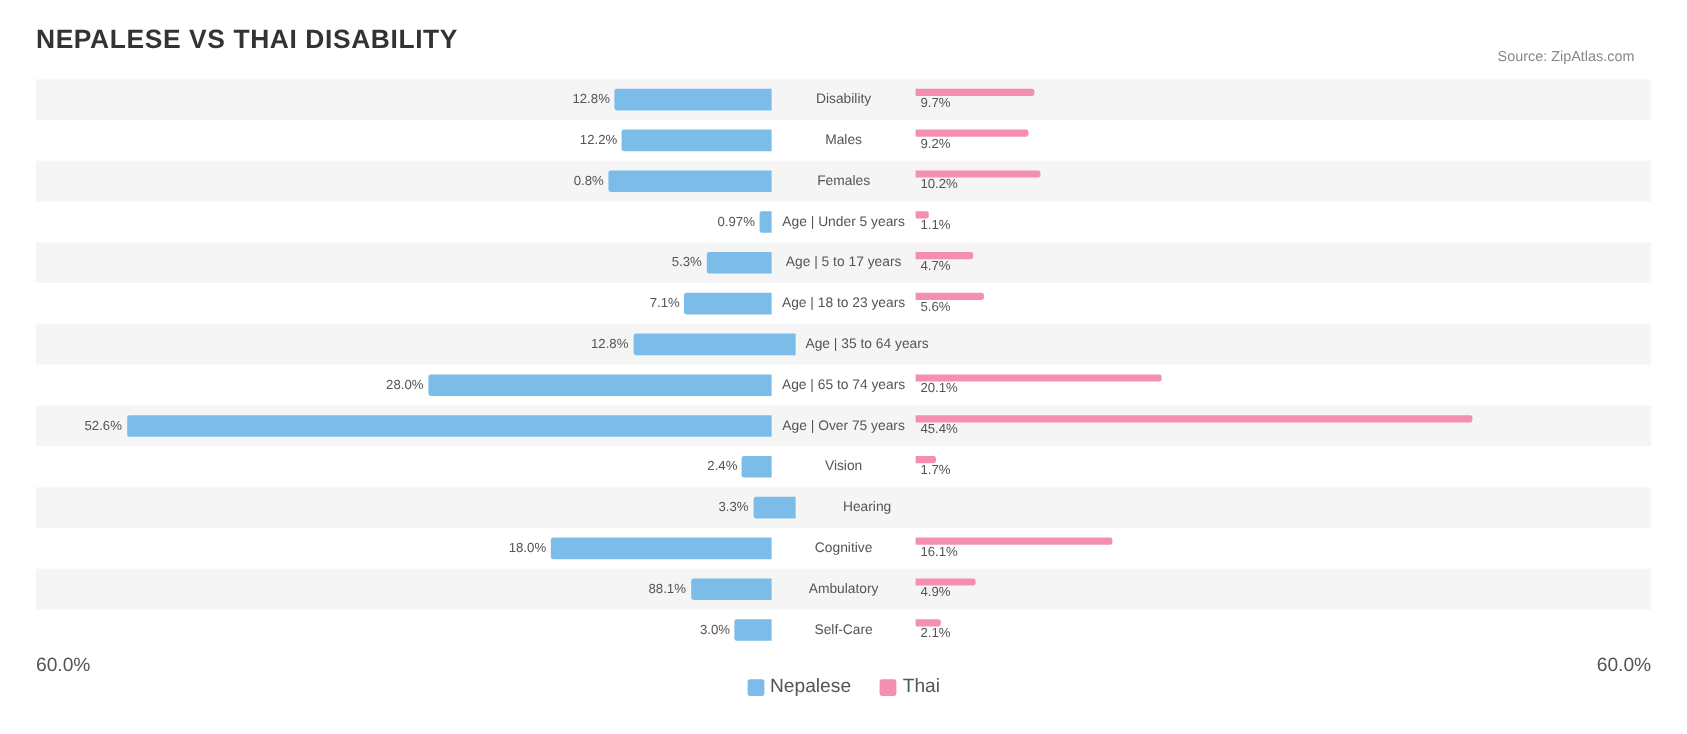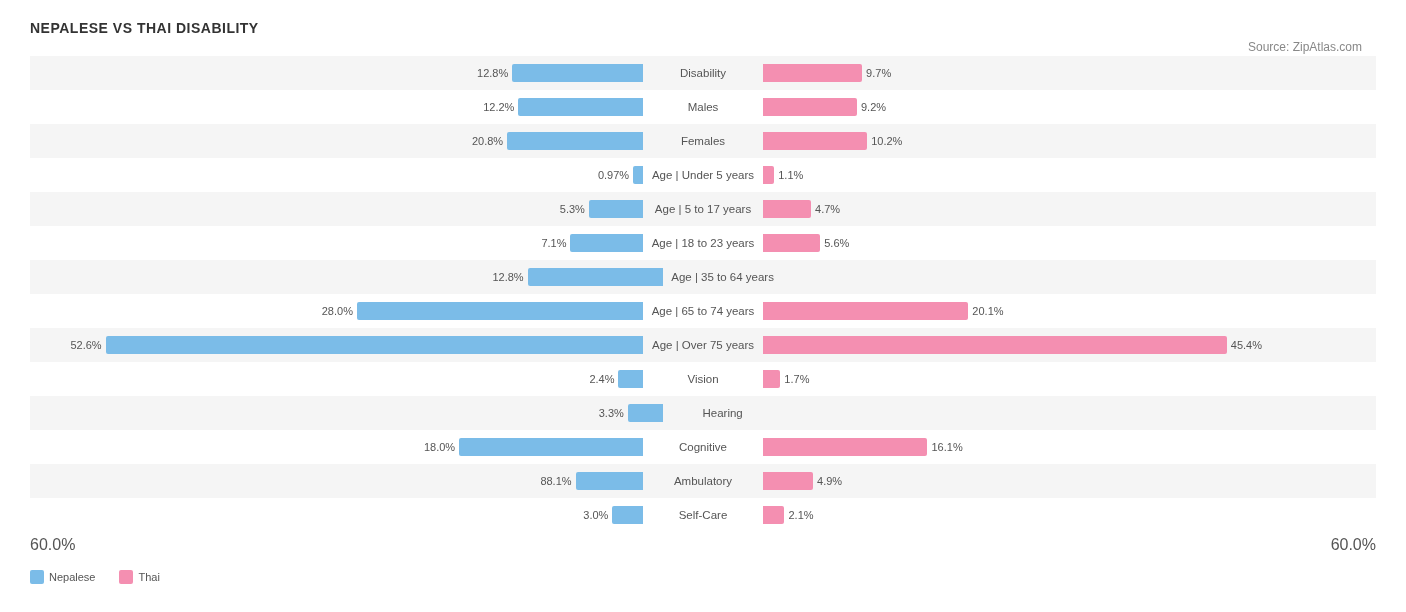--- a/index.html
+++ b/index.html
@@ -4,21 +4,21 @@
   <style>
     * { box-sizing: border-box; margin: 0; padding: 0; }
     body {
       font-family: Arial, sans-serif;
       background: #fff;
       width: 1406px;
       min-height: 612px;
       padding: 20px 30px;
     }
     .chart-title {
-      font-size: 14px;
+      font-size: 22px;
       font-weight: bold;
       color: #333;
       margin-bottom: 20px;
       text-transform: uppercase;
       letter-spacing: 0.5px;
     }
     .source {
       position: absolute;
       top: 20px;
       right: 14px;
@@ -88,42 +88,43 @@
       margin-right: 4px;
       white-space: nowrap;
     }
     .bar-left {
       height: 18px;
       background: #7bbce8;
       border-radius: 2px 0 0 2px;
     }
     .bar-right-wrap {
       display: flex;
-      align-items: center;
+      align-items: flex-start;
       justify-content: flex-start;
       width: 100%;
       height: 18px;
+      flex-direction: column;
     }
     .bar-right {
       height: 18px;
       background: #f48fb1;
       border-radius: 0 2px 2px 0;
     }
     .bar-right-val {
       font-size: 11px;
       color: #555;
       margin-left: 4px;
       white-space: nowrap;
     }
     .legend {
       display: flex;
-      justify-content: flex-start;
-      align-items: center;
-      margin-top: 16px;
-      font-size: 11px;
+      justify-content: center;
+      align-items: center;
+      margin-top: 0;
+      font-size: 16px;
       color: #555;
       gap: 24px;
     }
     .legend-item {
       display: flex;
       align-items: center;
       gap: 5px;
     }
     .legend-box {
       width: 14px;
@@ -184,21 +185,21 @@
             <div class="bar-right" style="width:15.333333333333332%; background:#f48fb1;"></div>
             <span class="bar-right-val">9.2%</span>
           </div>
         </div>
       </div>
     </div>
         <div class="row">
       <div class="row-inner">
         <div class="left-side">
           <div class="bar-left-wrap">
-            <span class="bar-left-val">20.8%</span>
+            <span class="bar-left-val">0.8%</span>
             <div class="bar-left" style="width:22.166666666666668%; background:#7bbce8;"></div>
           </div>
         </div>
         <div class="center-label">Females</div>
         <div class="right-side">
           <div class="bar-right-wrap">
             <div class="bar-right" style="width:17%; background:#f48fb1;"></div>
             <span class="bar-right-val">10.2%</span>
           </div>
         </div>

